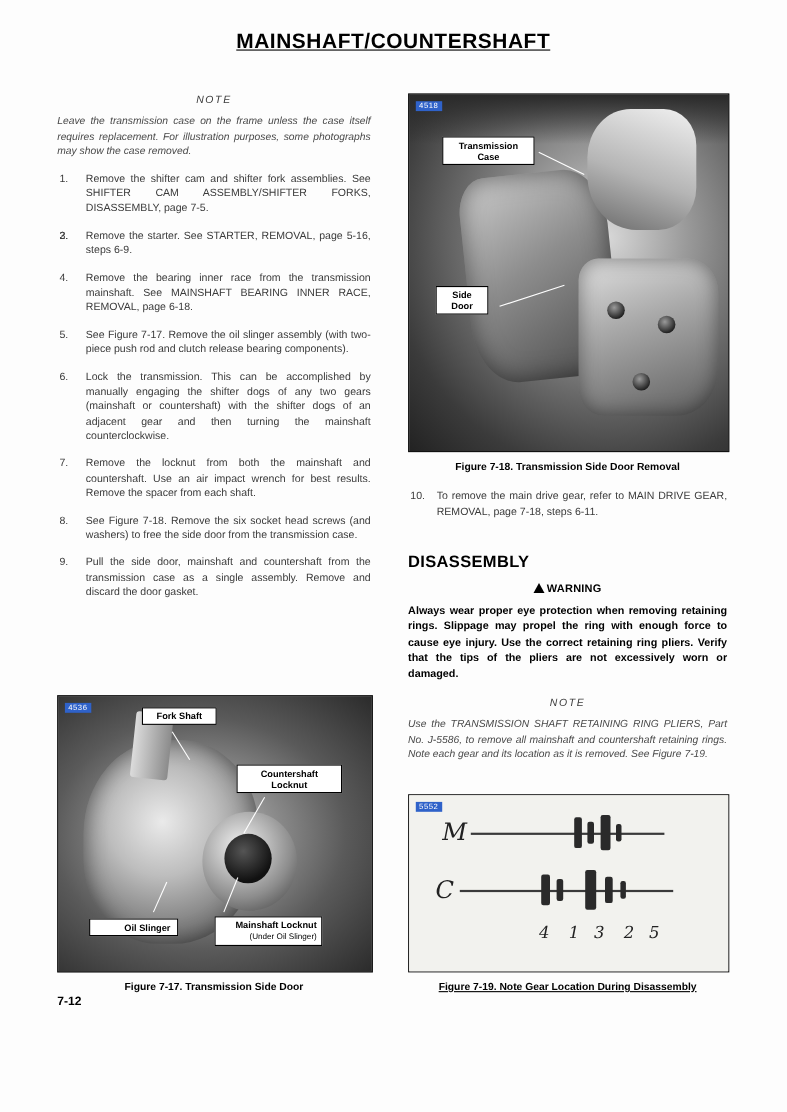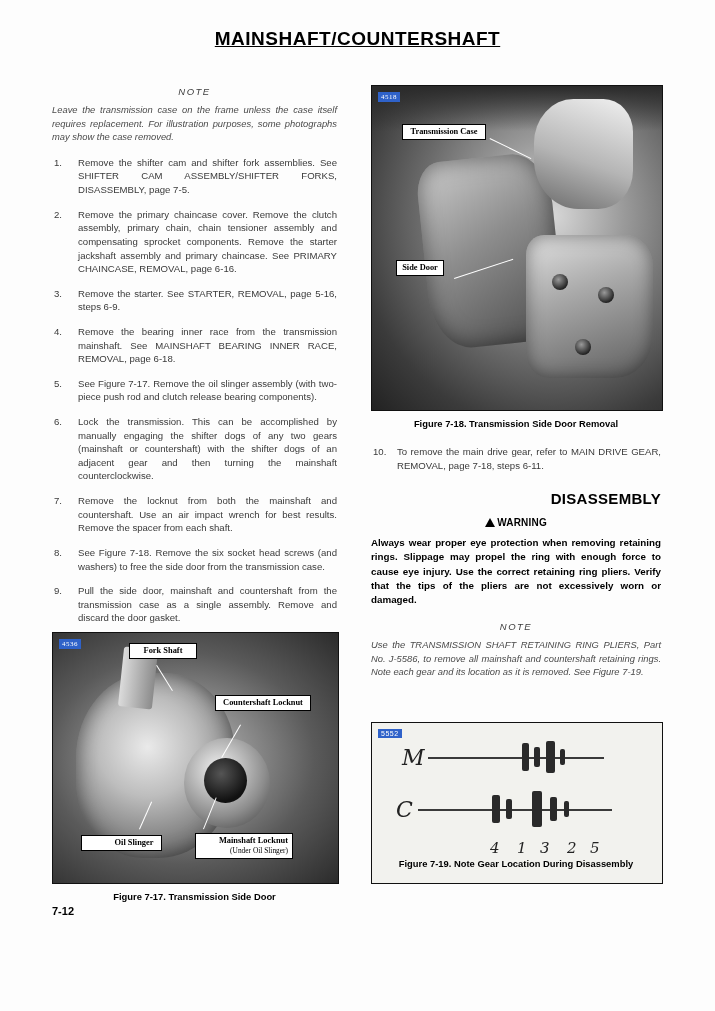--- a/index.html
+++ b/index.html
@@ -127,21 +127,20 @@
     text-align: center;
     font-size: 9.4px;
     font-weight: bold;
     margin-top: 6px;
   }
   .figure {
     position: relative;
     border: 1px solid #111;
     background: #6d6d6d;
     overflow: hidden;
-    font-family: Liberation Serif, serif;
   }
   
   #fig718 {
     position: absolute;
     left: 371px;
     top: 85px;
     width: 290px;
     height: 324px;
   }
   #fig718 .photo {
@@ -301,37 +300,37 @@
   .page-number {
     position: absolute;
     left: 52px;
     top: 905px;
     font-size: 11px;
     font-weight: bold;
     text-align: right;
   }
   .cap718 { position: absolute; left: 371px; top: 412px; width: 290px; }
   .cap717 { position: absolute; left: 52px; top: 885px; width: 285px; }
-  .cap719 { position: absolute; left: 371px; top: 852px; width: 290px; }
+  .cap719 { position: absolute; left: 371px; top: 885px; width: 290px; text-decoration: underline; }
   .right-after-fig { position: absolute; left: 371px; top: 445px; width: 290px; }
 </style>
 </head>
 <body>
 
 <div class="page">
 
   <div class="page-title">MAINSHAFT/COUNTERSHAFT</div>
 
   <div class="col-left">
     <div class="note-head">NOTE</div>
     <div class="note-body">Leave the transmission case on the frame unless the case itself requires replacement. For illustration purposes, some photographs may show the case removed.</div>
 
     <ol class="steps">
       <li><span class="num">1.</span><span>Remove the shifter cam and shifter fork assemblies. See SHIFTER CAM ASSEMBLY/SHIFTER FORKS, DISASSEMBLY, page 7-5.</span></li>
-      <li><span class="num">2.</span><span>Remove the primary chaincase cover. Remove the clutch assembly, primary chain, chain tensioner assembly and compensating sprocket components. Remove the starter jackshaft assembly and primary chaincase. See PRIMARY CHAINCASE, REMOVAL, page 6-16.</span></li>
+      <li><span class="num">2.</span></li>
       <li><span class="num">3.</span><span>Remove the starter. See STARTER, REMOVAL, page 5-16, steps 6-9.</span></li>
       <li><span class="num">4.</span><span>Remove the bearing inner race from the transmission mainshaft. See MAINSHAFT BEARING INNER RACE, REMOVAL, page 6-18.</span></li>
       <li><span class="num">5.</span><span>See Figure 7-17. Remove the oil slinger assembly (with two-piece push rod and clutch release bearing components).</span></li>
       <li><span class="num">6.</span><span>Lock the transmission. This can be accomplished by manually engaging the shifter dogs of any two gears (mainshaft or countershaft) with the shifter dogs of an adjacent gear and then turning the mainshaft counterclockwise.</span></li>
       <li><span class="num">7.</span><span>Remove the locknut from both the mainshaft and countershaft. Use an air impact wrench for best results. Remove the spacer from each shaft.</span></li>
       <li><span class="num">8.</span><span>See Figure 7-18. Remove the six socket head screws (and washers) to free the side door from the transmission case.</span></li>
       <li><span class="num">9.</span><span>Pull the side door, mainshaft and countershaft from the transmission case as a single assembly. Remove and discard the door gasket.</span></li>
     </ol>
   </div>
 
@@ -352,21 +351,21 @@
     </div>
   </div>
   <div class="cap718 fig-caption">Figure 7-18. Transmission Side Door Removal</div>
 
   <div class="right-after-fig">
     <div class="para para-indent">
       <span class="num">10.</span>
       <span>To remove the main drive gear, refer to MAIN DRIVE GEAR, REMOVAL, page 7-18, steps 6-11.</span>
     </div>
 
-    <h2 class="section" style="margin-top:18px;text-align:right;">DISASSEMBLY</h2>
+    <h2 class="section" style="margin-top:30px;">DISASSEMBLY</h2>
 
     <div class="warn-head">
       <span class="tri"></span><span>WARNING</span>
     </div>
     <div class="warn-body">Always wear proper eye protection when removing retaining rings. Slippage may propel the ring with enough force to cause eye injury. Use the correct retaining ring pliers. Verify that the tips of the pliers are not excessively worn or damaged.</div>
 
     <div class="note-head">NOTE</div>
     <div class="note-body">Use the TRANSMISSION SHAFT RETAINING RING PLIERS, Part No. J-5586, to remove all mainshaft and countershaft retaining rings. Note each gear and its location as it is removed. See Figure 7-19.</div>
   </div>
 

